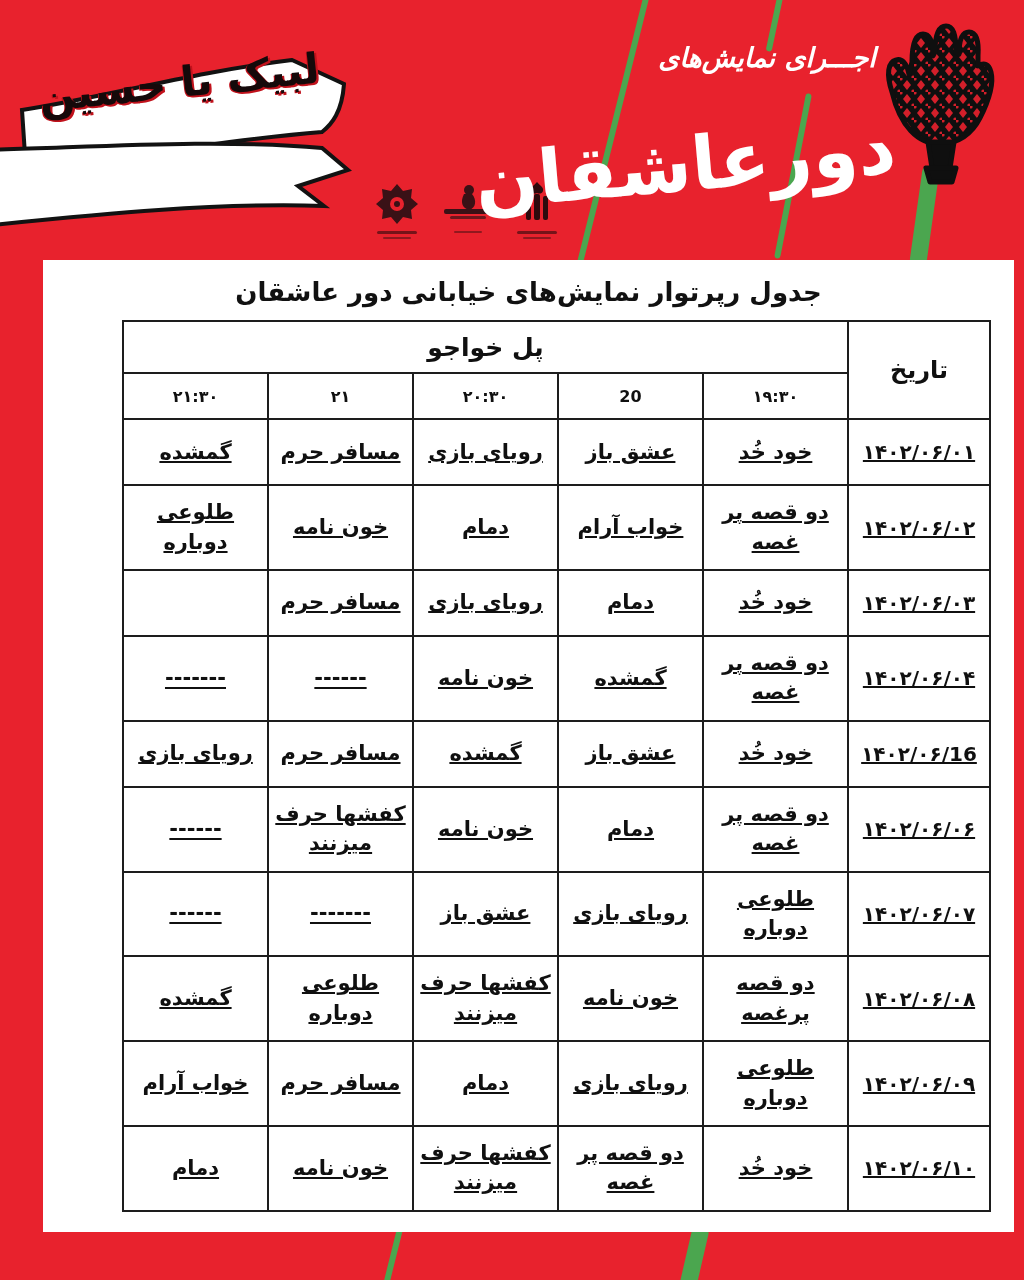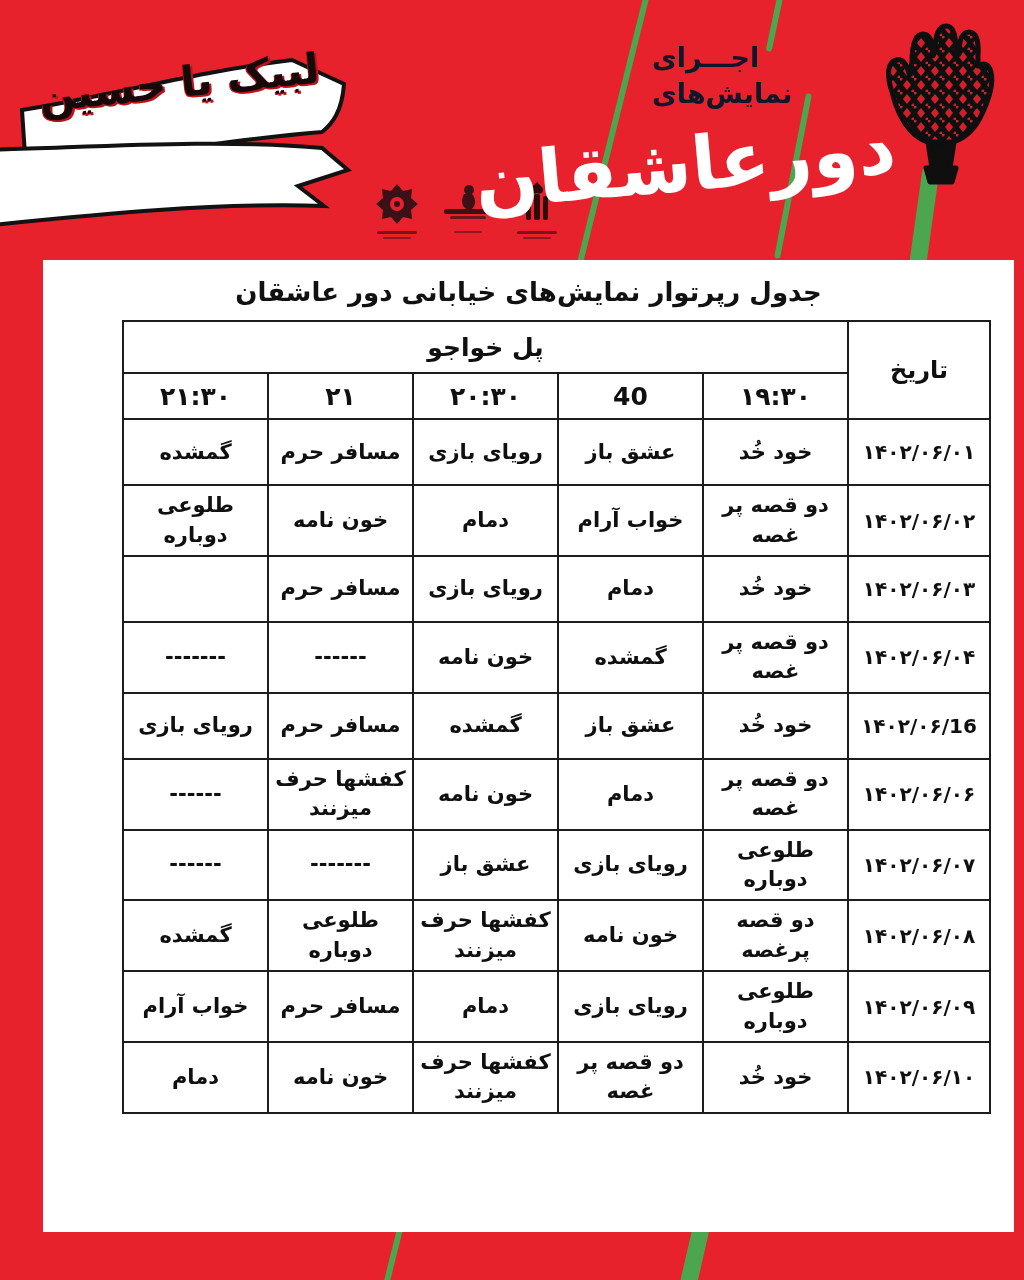--- a/index.html
+++ b/index.html
@@ -36,23 +36,24 @@
   
   .logos { position:absolute; left:348px; top:182px; width:210px; height:70px;
            display:flex; align-items:flex-start; gap:22px; }
   .logo { display:flex; flex-direction:column; align-items:center; }
   .logo .cap { width:40px; height:3px; background:#3a0d10; opacity:.65; margin-top:3px; border-radius:2px; }
   .logo .cap.s { width:28px; height:2px; opacity:.5; }
 
   
   .head-small {
     position:absolute; left:652px; top:40px; width:230px;
-    direction:rtl; text-align:left;
-    color:#0f172a; font-weight:bold; font-size:27px; line-height:1.35;
+    direction:rtl; text-align:center;
+    color:#ffffff; font-weight:bold; font-size:27px; line-height:1.35;
     letter-spacing:.5px;
+    font-style:italic;
   }
   .big-title {
     position:absolute; left:556px; top:118px; width:340px;
     color:#ffffff; font-weight:bold; font-size:74px;
     transform:rotate(-5deg);
     text-align:center;
     white-space:nowrap;
   }
 
   
@@ -74,22 +75,22 @@
     direction:rtl;
     border-radius:25px;
   }
   .schedule th, .schedule td {
     border:2.5px solid #1d1d1d;
     text-align:center; vertical-align:middle;
     font-weight:bold; color:#101010;
   }
   .schedule th.venue { font-size:25px; height:52px; }
   .schedule th.date-h { font-size:24px; }
-  .schedule th.time { font-size:25px; height:46px; }
-  .schedule td { font-size:21px; height:66px; padding:5px 4px; line-height:1.4; }
+  .schedule th.time { font-size:16px; height:46px; }
+  .schedule td { font-size:21px; height:66px; padding:12px 4px; line-height:1.4;text-decoration:underline; }
   .schedule td.date-cell { font-size:20px; letter-spacing:.5px;margin-left:36px; }
 </style>
 </head>
 <body>
 
 <div class="gline" style="left:610px; top:-12px; height:285px; transform:rotate(14deg);"></div>
 <div class="gline" style="left:772px; top:-10px; height:62px; transform:rotate(12deg);"></div>
 <div class="gline" style="left:790px; top:92px; height:168px; transform:rotate(11deg);"></div>
 <div class="gline wide" style="left:916px; top:166px; height:100px; transform:rotate(8deg);"></div>
 <div class="gline" style="left:390px; top:1226px; height:62px; transform:rotate(14deg);"></div>
@@ -185,21 +186,21 @@
         <col style="width:145px">
         <col style="width:145px">
     </colgroup>
     <thead>
       <tr>
         <th rowspan="2" class="date-h">تاریخ</th>
         <th colspan="5" class="venue">پل خواجو</th>
       </tr>
       <tr>
         <th class="time">۱۹:۳۰</th>
-        <th class="time">40</th>
+        <th class="time">20</th>
         <th class="time">۲۰:۳۰</th>
         <th class="time">۲۱</th>
         <th class="time">۲۱:۳۰</th>
       </tr>
     </thead>
     <tbody id="schedule-body">
         <tr>
     <td class="date-cell">۱۴۰۲/۰۶/۰۱</td>
     <td>خود خُد</td>
     <td>عشق باز</td>

